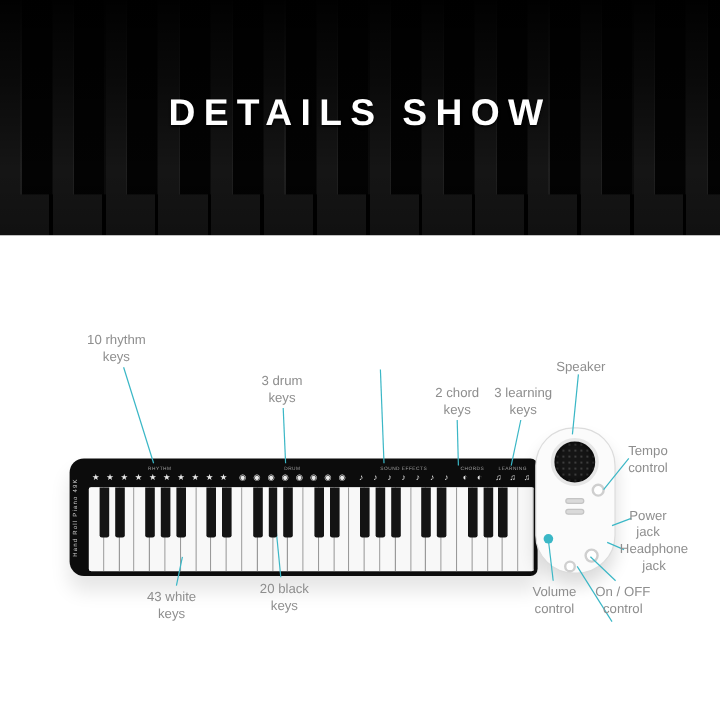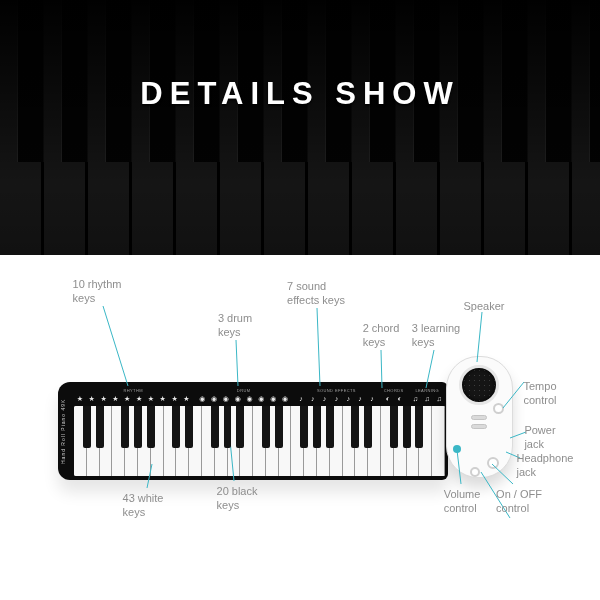--- a/index.html
+++ b/index.html
@@ -1,32 +1,32 @@
 <!DOCTYPE html>
 <html><head>
 <meta charset="utf-8">
 <style>
   *{margin:0;padding:0;box-sizing:border-box}
   html,body{width:600px;height:600px}
   body{font-family:"Liberation Sans",sans-serif;background:#fff;overflow:hidden}
   .stage{position:relative;width:600px;height:600px;background:#fff;overflow:hidden}
 
   
-  .banner{position:absolute;left:0;top:0;width:600px;height:255px;background:#040404;overflow:hidden}
+  .banner{position:absolute;left:0;top:0;width:600px;height:196px;background:#040404;overflow:hidden}
   .banner .wkeys{position:absolute;inset:0;
     background:repeating-linear-gradient(90deg,#181818 0 41px,#000 41px 44px)}
   .banner .bkeys{position:absolute;left:0;top:0;right:0;height:162px;
     background:repeating-linear-gradient(90deg,transparent 0 17px,rgba(255,255,255,.05) 17px 18px,#030303 18px 43px,rgba(255,255,255,.05) 43px 44px)}
   .banner .shade{position:absolute;inset:0;
     background:linear-gradient(180deg,rgba(0,0,0,.96) 0%,rgba(0,0,0,.6) 34%,rgba(0,0,0,.12) 72%,rgba(0,0,0,.3) 100%)}
   .banner h1{position:absolute;left:0;right:0;top:76px;text-align:center;color:#fff;
     font-size:31px;font-weight:bold;letter-spacing:7px;text-shadow:0 2px 2px rgba(0,0,0,.8)}
 
   
-  .callout{position:absolute;transform:translateX(-50%);text-align:left;color:#8e8e8e;
+  .callout{position:absolute;transform:translateX(-50%);text-align:center;color:#8e8e8e;
     font-size:11px;line-height:1.25;white-space:pre-line}
   svg.leaders{position:absolute;left:0;top:0;width:600px;height:600px;pointer-events:none}
 
   
   .kb-body{position:absolute;left:58px;top:382px;width:390px;height:98px;background:#0c0c0c;
     border-radius:12px 6px 6px 12px;box-shadow:0 12px 16px rgba(0,0,0,.10)}
   .kb-brand{position:absolute;left:2px;top:6px;bottom:6px;width:13px;color:#cfcfcf;font-size:5px;
     writing-mode:vertical-rl;transform:rotate(180deg);text-align:center;letter-spacing:1px}
   .kb-strip{position:absolute;left:16px;top:2px;right:3px;height:22px;display:flex;gap:4px;align-items:stretch}
   .strip-group{display:flex;flex-direction:column;justify-content:center;min-width:0}
@@ -199,28 +199,26 @@
       <line x1="510" y1="518" x2="481" y2="472"></line>
       <line x1="147" y1="488" x2="152" y2="464"></line>
       <line x1="234" y1="481" x2="229" y2="430"></line>
     </g>
   </svg>
 
   <div class="callout" style="left:97px;top:278px">10 rhythm
 keys</div>
   <div class="callout" style="left:235px;top:312px">3 drum
 keys</div>
-  <div class="callout" style="left:316px;top:280px">7 sound
-effects keys</div>
   <div class="callout" style="left:381px;top:322px">2 chord
 keys</div>
   <div class="callout" style="left:436px;top:322px">3 learning
 keys</div>
   <div class="callout" style="left:484px;top:300px">Speaker</div>
-  <div class="callout" style="left:540px;top:380px">Tempo
+  <div class="callout" style="left:540px;top:370px">Tempo
 control</div>
   <div class="callout" style="left:540px;top:424px">Power
 jack</div>
   <div class="callout" style="left:545px;top:452px">Headphone
 jack</div>
   <div class="callout" style="left:462px;top:488px">Volume
 control</div>
   <div class="callout" style="left:519px;top:488px">On / OFF
 control</div>
   <div class="callout" style="left:143px;top:492px">43 white

